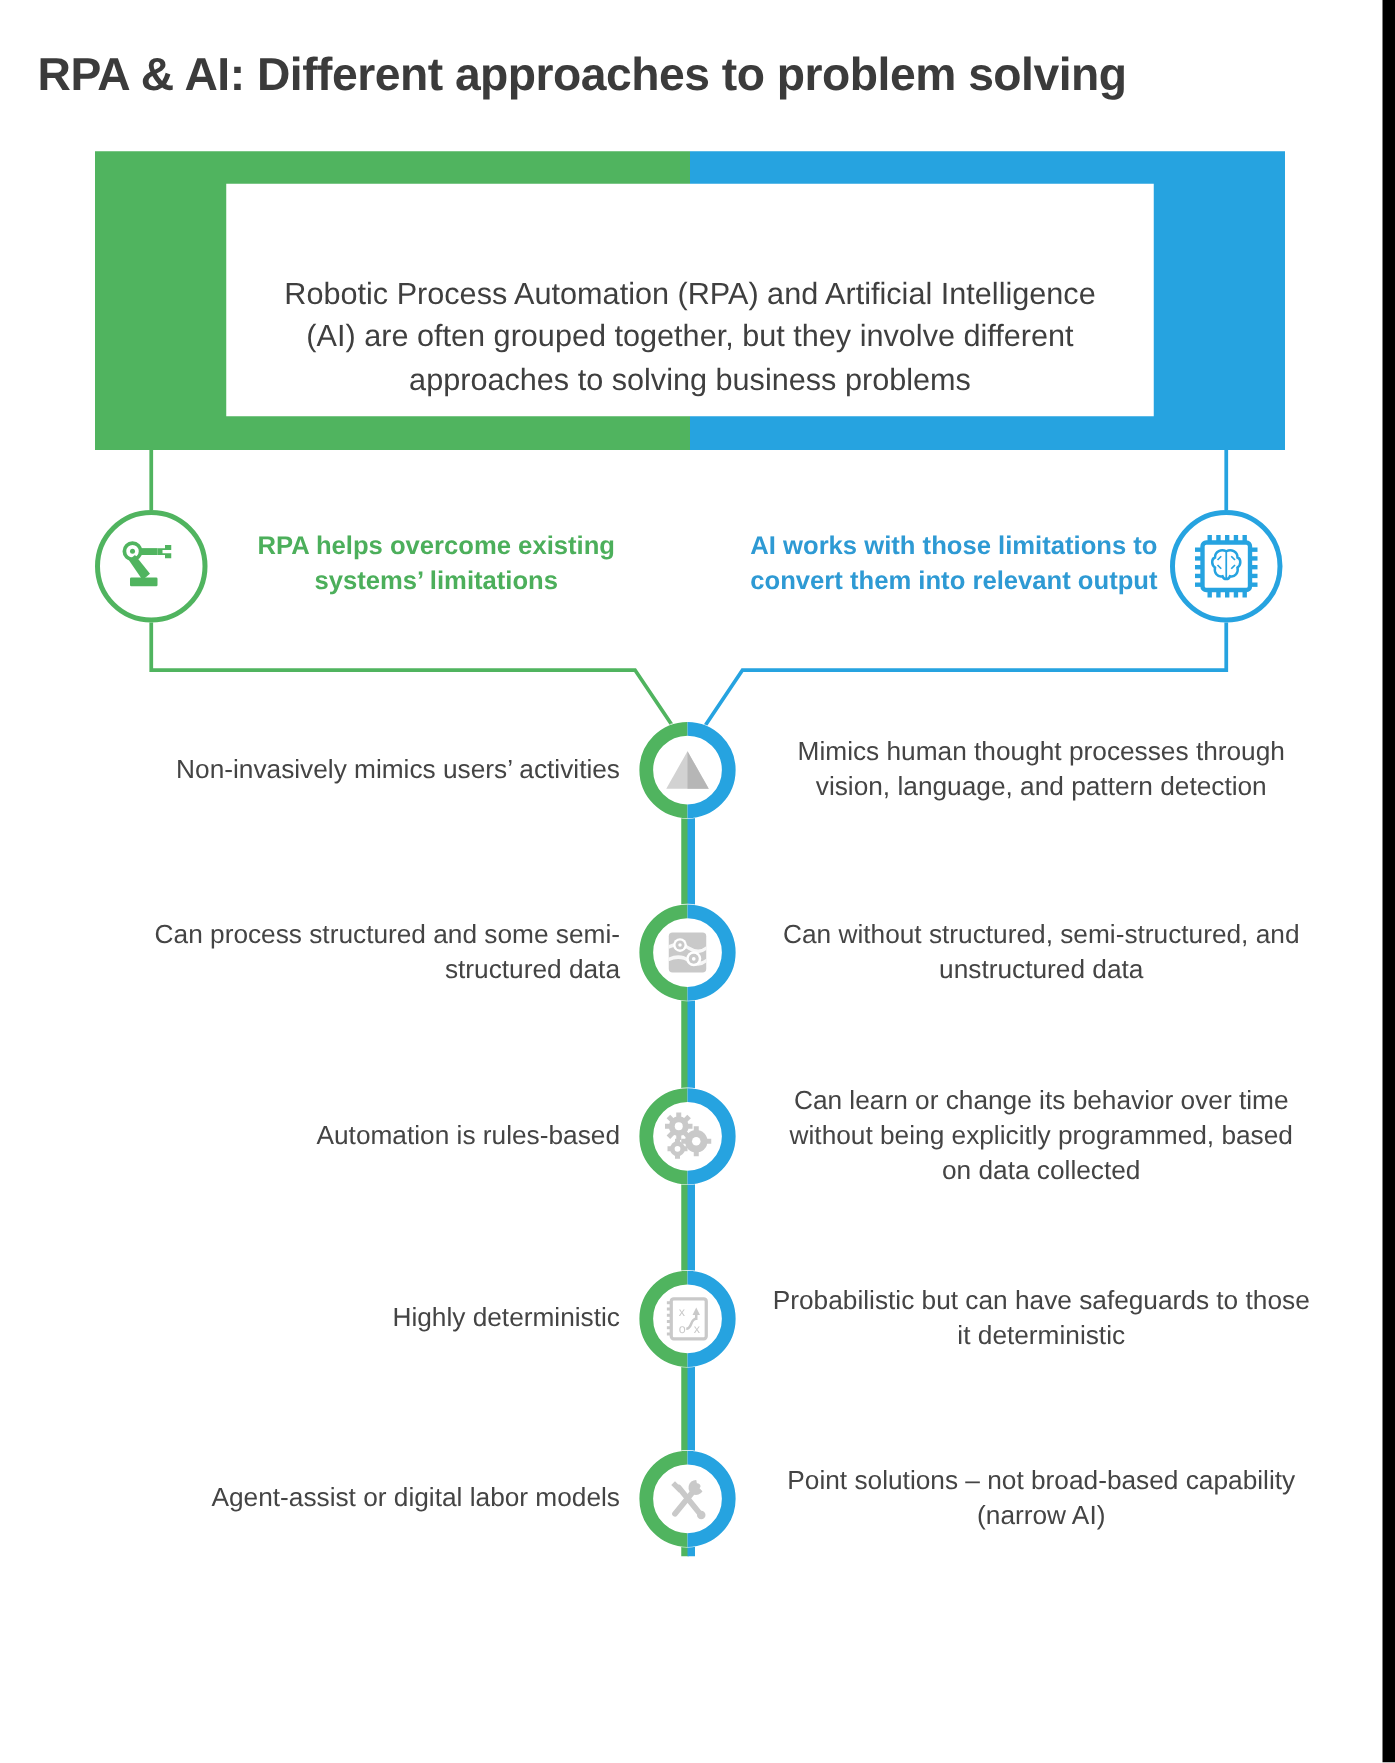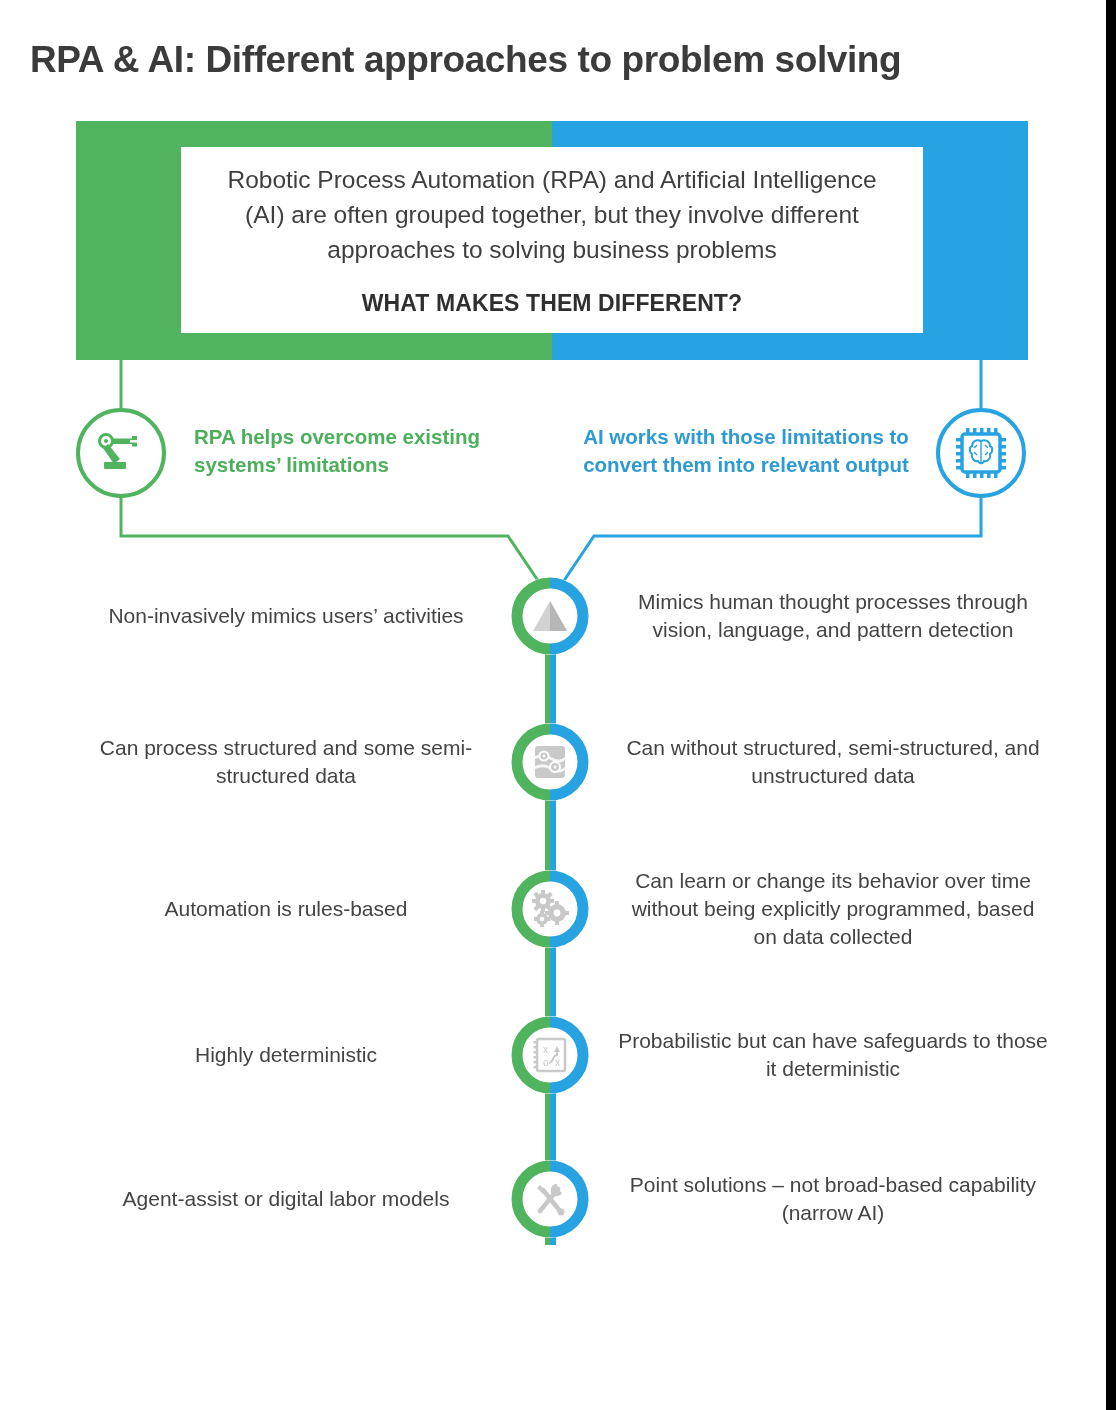--- a/index.html
+++ b/index.html
@@ -56,21 +56,21 @@
   #banner-card {
     position: absolute;
     left: 105px;
     top: 26px;
     width: 742px;
     height: 186px;
     background: #ffffff;
     display: flex;
     flex-direction: column;
     align-items: center;
-    justify-content: center;
+    justify-content: flex-end;
     box-sizing: border-box;
     padding: 10px 24px;
   }
   #banner-intro {
     font-size: 24.5px;
     color: #3f3f3f;
     text-align: center;
     line-height: 1.42;
     max-width: 700px;
   }
@@ -116,45 +116,46 @@
   }
   #approach-rpa-label {
     position: absolute;
     left: 194px;
     top: 423px;
     width: 310px;
     font-size: 20.5px;
     font-weight: bold;
     color: #4caf5b;
     line-height: 1.38;
+    text-align: center;
   }
   #approach-ai-label {
     position: absolute;
     left: 566px;
     top: 423px;
     width: 360px;
     font-size: 20.5px;
     font-weight: bold;
     color: #2e9ad4;
     line-height: 1.38;
-    text-align: center;
+    text-align: right;
   }
 
   
   .row {
     position: absolute;
     left: 0;
     width: 1116px;
     height: 0;
   }
   .row-left-text {
     position: absolute;
     right: 620px;
     width: 420px;
-    text-align: center;
+    text-align: right;
     font-size: 21px;
     color: #444444;
     line-height: 1.33;
   }
   .row-right-text {
     position: absolute;
     left: 618px;
     width: 430px;
     text-align: center;
     font-size: 21px;
@@ -226,21 +227,20 @@
 
 <div id="page">
 
   <div id="title">RPA &amp; AI: Different approaches to problem solving</div>
 
   <div id="banner">
     <div id="banner-green"></div>
     <div id="banner-blue"></div>
     <div id="banner-card">
       <div id="banner-intro">Robotic Process Automation (RPA) and Artificial Intelligence (AI) are often grouped together, but they involve different approaches to solving business problems</div>
-      <div id="banner-question">WHAT MAKES THEM DIFFERENT?</div>
     </div>
   </div>
 
   <svg id="connectors" viewBox="0 0 1116 1410">
 
     <path d="M121,360 L121,408" stroke="#50b45f" stroke-width="3" fill="none"></path>
 
     <path d="M121,498 L121,536 L508,536 L551,600" stroke="#50b45f" stroke-width="3" fill="none"></path>
 
     <path d="M981,360 L981,408" stroke="#26a3e0" stroke-width="3" fill="none"></path>

